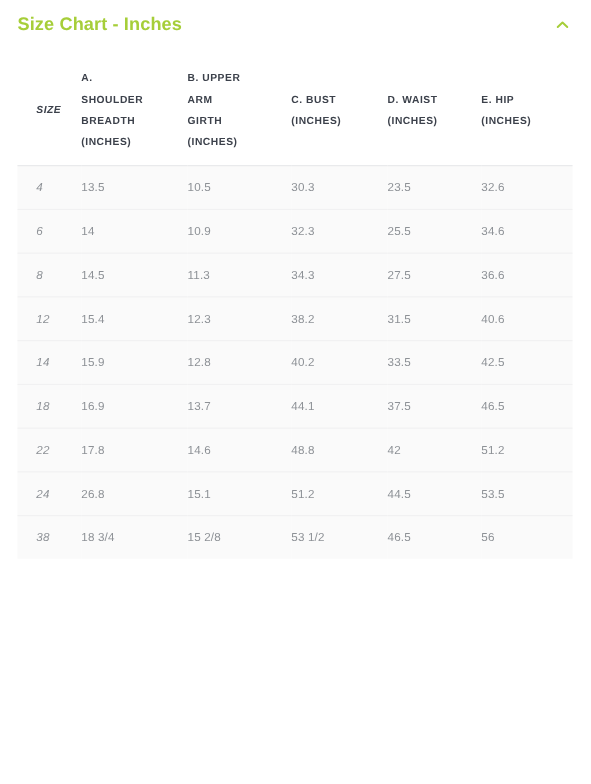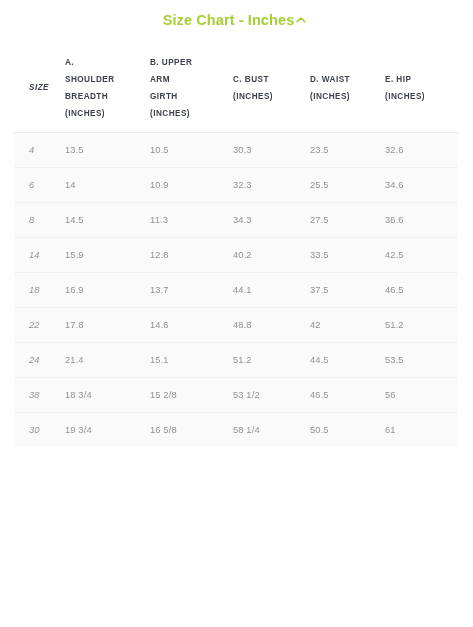--- a/index.html
+++ b/index.html
@@ -24,21 +24,21 @@
 
   
   .accordion-header {
     position: absolute;
     left: 0;
     top: 0;
     width: 473px;
     height: 40px;
     display: flex;
     align-items: center;
-    justify-content: center;
+    justify-content: space-between;
     padding: 0 16px 0 14px;
     box-sizing: border-box;
     background: #ffffff;
     cursor: pointer;
   }
   .accordion-title {
     font-size: 14.5px;
     font-weight: 700;
     letter-spacing: .1px;
     color: #a6ce39;
@@ -177,20 +177,28 @@
         </tr>
         <tr>
           <td class="col-size">8</td>
           <td>14.5</td>
           <td>11.3</td>
           <td>34.3</td>
           <td>27.5</td>
           <td>36.6</td>
         </tr>
         <tr>
+          <td class="col-size">12</td>
+          <td>15.4</td>
+          <td>12.3</td>
+          <td>38.2</td>
+          <td>31.5</td>
+          <td>40.6</td>
+        </tr>
+        <tr>
           <td class="col-size">14</td>
           <td>15.9</td>
           <td>12.8</td>
           <td>40.2</td>
           <td>33.5</td>
           <td>42.5</td>
         </tr>
         <tr>
           <td class="col-size">18</td>
           <td>16.9</td>
@@ -202,38 +210,30 @@
         <tr>
           <td class="col-size">22</td>
           <td>17.8</td>
           <td>14.6</td>
           <td>48.8</td>
           <td>42</td>
           <td>51.2</td>
         </tr>
         <tr>
           <td class="col-size">24</td>
-          <td>21.4</td>
+          <td>26.8</td>
           <td>15.1</td>
           <td>51.2</td>
           <td>44.5</td>
           <td>53.5</td>
         </tr>
         <tr>
           <td class="col-size">38</td>
           <td>18 3/4</td>
           <td>15 2/8</td>
           <td>53 1/2</td>
           <td>46.5</td>
           <td>56</td>
         </tr>
-        <tr>
-          <td class="col-size">30</td>
-          <td>19 3/4</td>
-          <td>16 5/8</td>
-          <td>58 1/4</td>
-          <td>50.5</td>
-          <td>61</td>
-        </tr>
       </tbody>
   </table>
 
 </div>
 
 </body></html>

